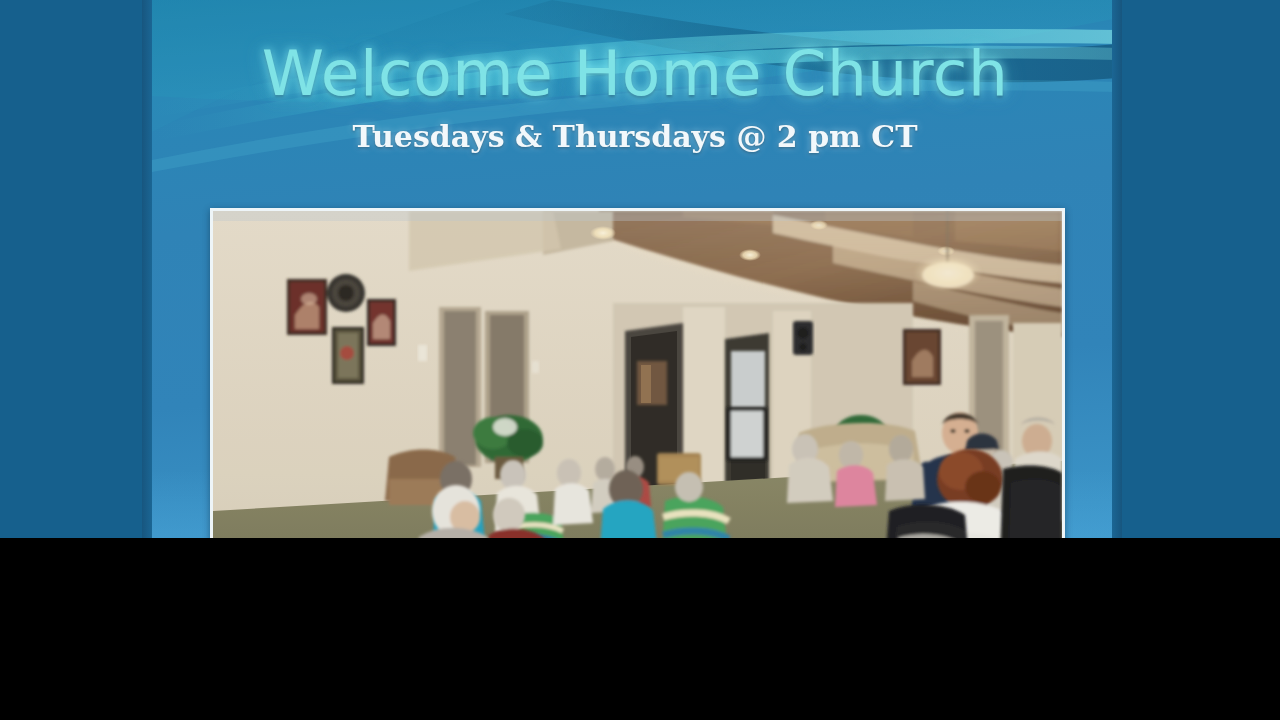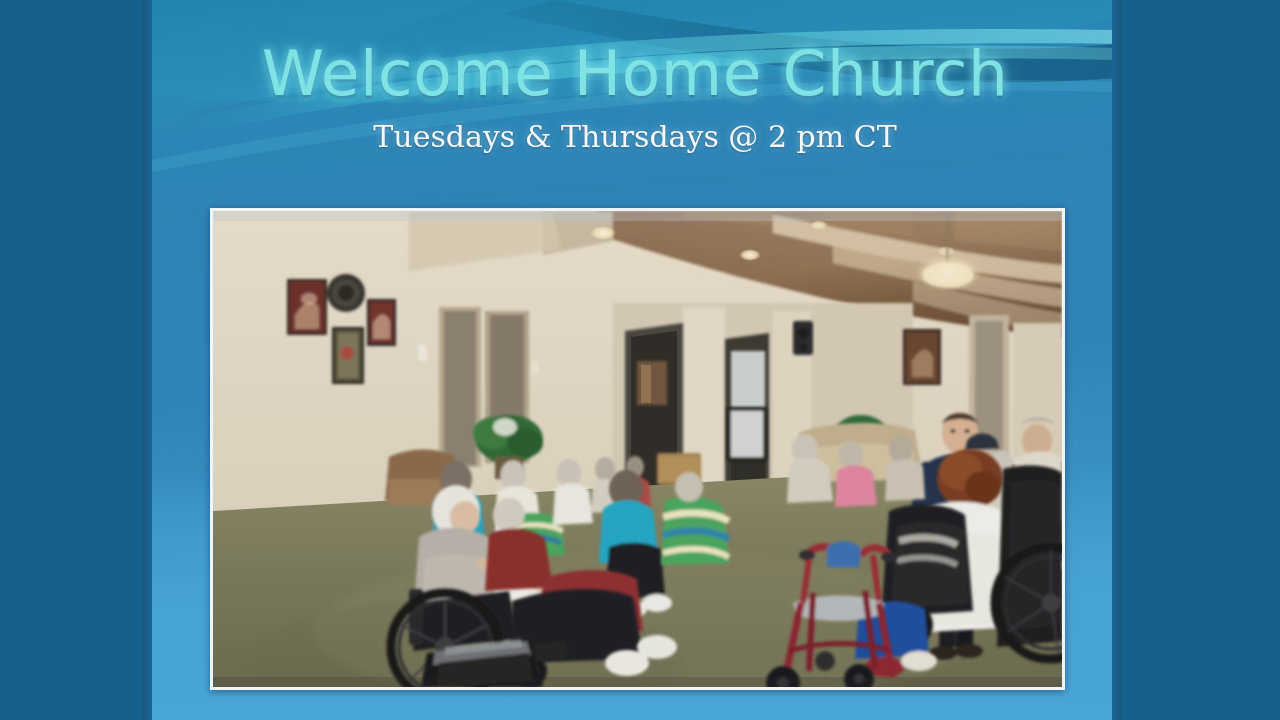--- a/index.html
+++ b/index.html
@@ -11,21 +11,21 @@
   body {
     width: 1280px;
     height: 720px;
     overflow: hidden;
     font-family: "Liberation Sans", sans-serif;
   }
 
   #stage {
     position: relative;
     width: 1280px;
-    height: 720px;
+    height: 538px;
     overflow: hidden;
     background: #86efac;
   }
 
   
   .letterbox {
     position: absolute;
     top: 0;
     height: 720px;
     background: #16608d;
@@ -100,21 +100,21 @@
     letter-spacing: 0.5px;
     color: #7fe3e6;
     text-shadow:
        0 0 10px rgba(150,255,255,.75),
        0 0 22px rgba(110,225,235,.45),
        0 2px 3px rgba(0,40,70,.5);
   }
   #slide-subtitle {
     margin: 14px 0 0 0;
     font-family: "DejaVu Serif", serif;
-    font-weight: 400;
+    font-weight: 700;
     font-size: 30px;
     line-height: 1.1;
     color: #f2f8fb;
     text-shadow:
        0 0 7px rgba(200,240,255,.55),
        0 1px 3px rgba(0,35,60,.6);
   }
 
   
   #photo-frame {

